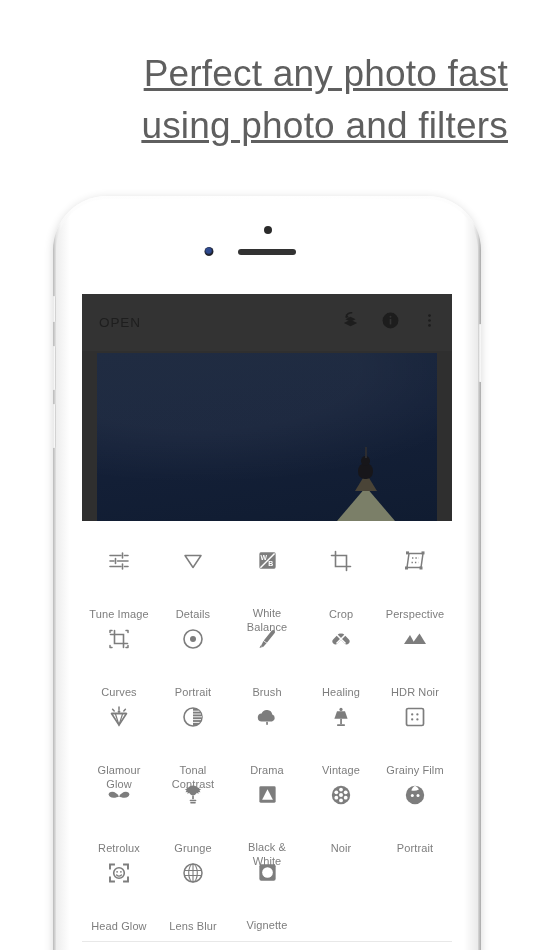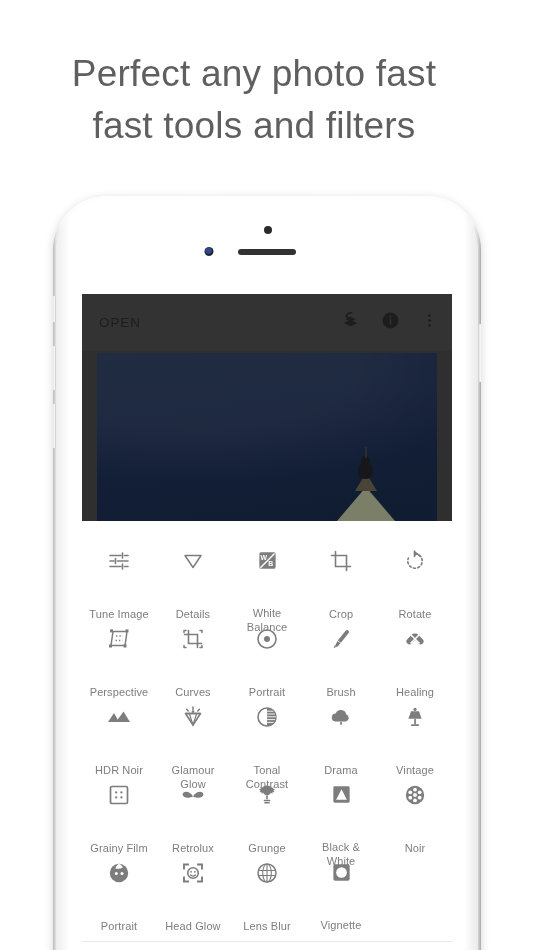--- a/index.html
+++ b/index.html
@@ -18,26 +18,27 @@
     height: 950px;
     background: #ffffff;
   }
 
   
   .headline {
     position: absolute;
     top: 48px;
     left: 0;
     width: 508px;
-    text-align: center;
+    text-align: right;
     color: #5f5f5f;
     font-size: 37px;
     font-weight: 300;
     line-height: 52px;
     letter-spacing: 0.2px;
+    text-decoration: underline;
   }
   .headline .line { display: block; }
 
   
   .phone {
     position: absolute;
     left: 53px;
     top: 196px;
     width: 428px;
     height: 790px;
@@ -225,21 +226,21 @@
     background: #ffffff;
   }
 </style>
 </head>
 <body>
 
 <div class="page">
 
   <div class="headline">
     <span class="line">Perfect any photo fast</span>
-    <span class="line">fast tools and filters</span>
+    <span class="line">using photo and filters</span>
   </div>
 
   <div class="phone">
     <div class="phone-inner-glow"></div>
 
     <div class="btn-side btn-silent"></div>
     <div class="btn-side btn-vol-up"></div>
     <div class="btn-side btn-vol-dn"></div>
     <div class="btn-side btn-power"></div>
 
@@ -330,31 +331,20 @@
           <div class="tool">
             <span class="tool-icon">
               <svg width="24" height="24" viewBox="0 0 24 24" fill="none" stroke="#7d7d7d" stroke-width="1.6" stroke-linecap="round">
                 <path d="M6.5 2.5v15h15"></path>
                 <path d="M2.5 6.5h15v15"></path>
               </svg>
             </span>
             <span class="tool-label">Crop</span>
           </div>
 
-          <div class="tool">
-            <span class="tool-icon">
-              <svg width="24" height="24" viewBox="0 0 24 24" fill="none" stroke="#7d7d7d" stroke-width="1.6" stroke-linecap="round">
-                <path d="M12 4.8a7.2 7.2 0 1 1-6.6 4.3" stroke-dasharray="2 2.4"></path>
-                <path d="M12 4.8a7.2 7.2 0 0 1 5.6 2.7" stroke-dasharray="0"></path>
-                <path d="M11.5 2 11.5 7.5" stroke-width="1.6"></path>
-                <path d="M11.5 2l3.6 2.6-3.6 2.6Z" fill="#7d7d7d" stroke="none"></path>
-              </svg>
-            </span>
-            <span class="tool-label">Rotate</span>
-          </div>
 
           <div class="tool">
             <span class="tool-icon">
               <svg width="24" height="24" viewBox="0 0 24 24" fill="none" stroke="#7d7d7d" stroke-width="1.5" stroke-linejoin="round">
                 <path d="M6 4.5h14l-2 14H4Z"></path>
                 <g stroke-dasharray="1.4 2" stroke-width="1.3">
                   <path d="M9 9h7M8.5 13.5h7"></path>
                 </g>
                 <rect x="3" y="2.4" width="3" height="3" fill="#7d7d7d" stroke="none"></rect>
                 <rect x="18.5" y="2.4" width="3" height="3" fill="#7d7d7d" stroke="none"></rect>

